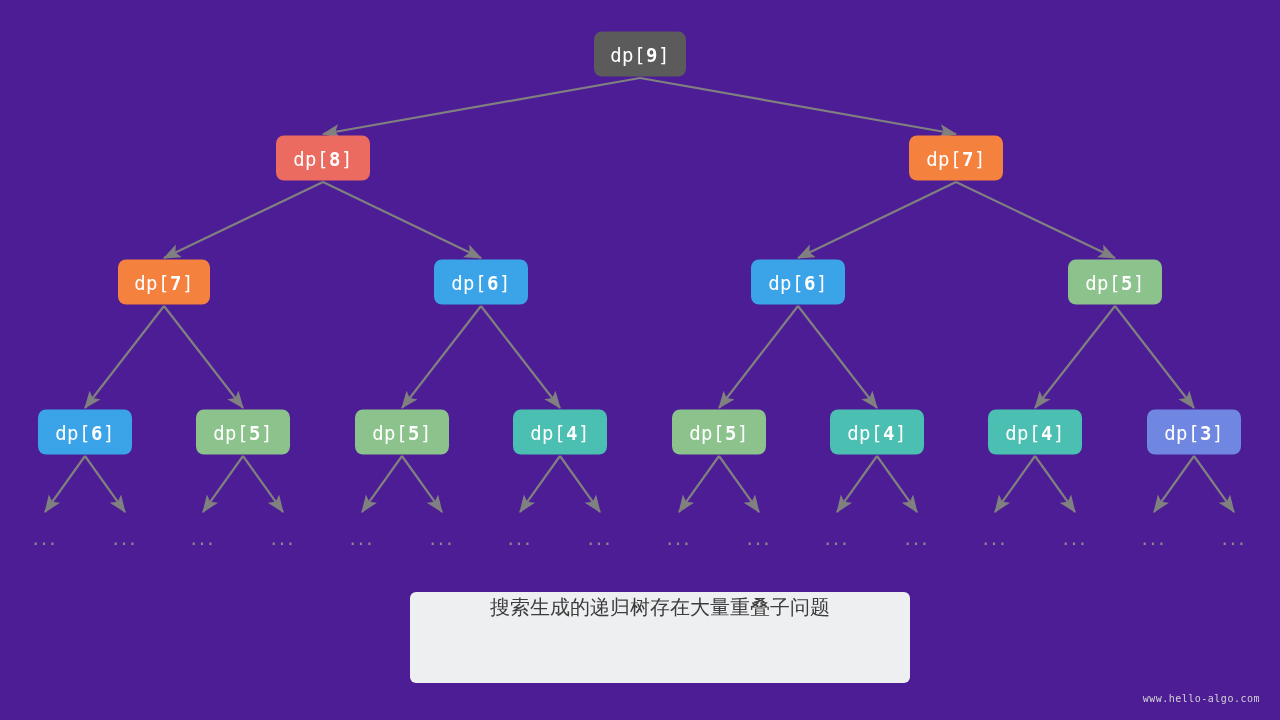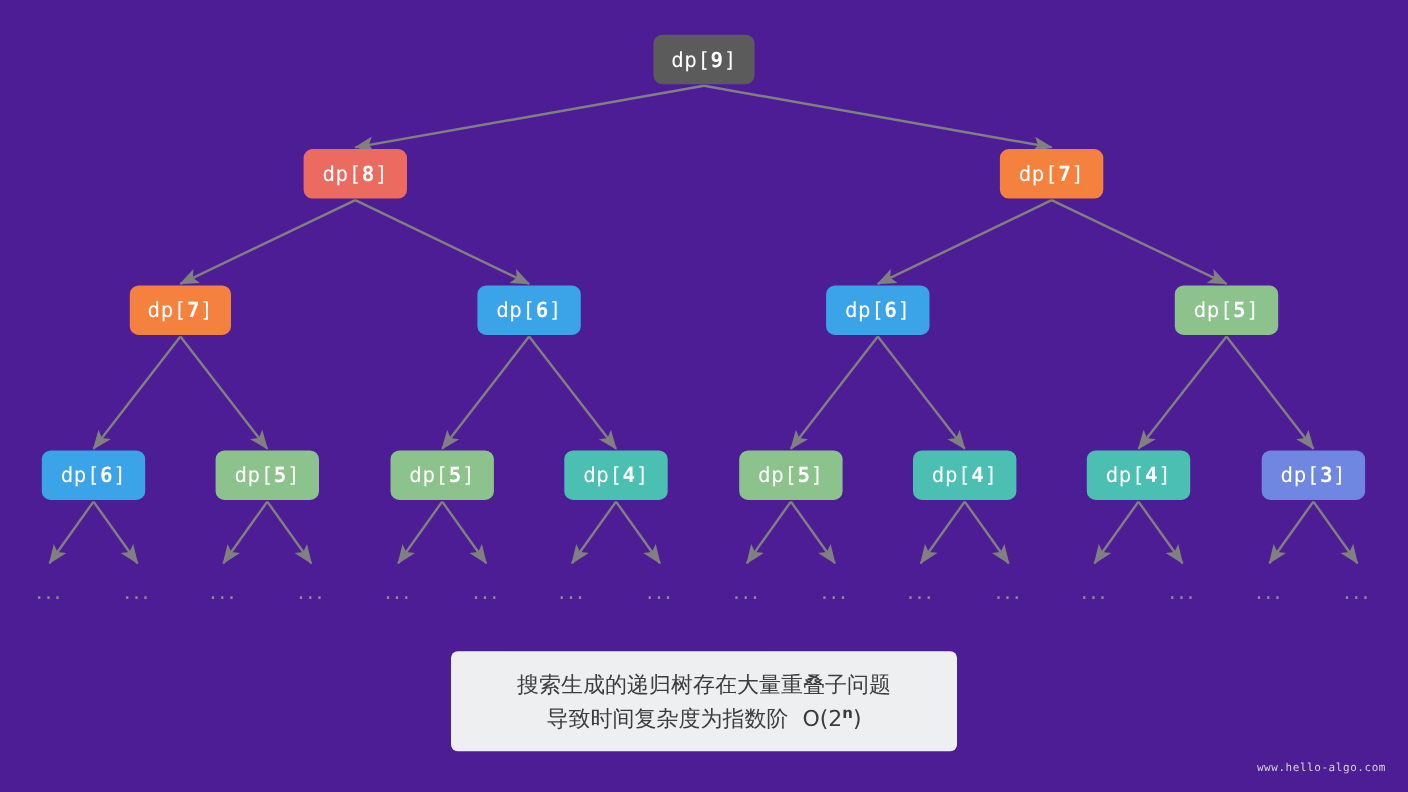--- a/index.html
+++ b/index.html
@@ -51,28 +51,27 @@
     font-family: "DejaVu Sans", sans-serif;
     font-size: 20px;
     letter-spacing: 2px;
     line-height: 1;
     user-select: none;
   }
   #caption {
     position: absolute;
     left: 410px;
     top: 592px;
-    width: 460px;
+    width: 500px;
     height: 91px;
     background: #eeeff1;
     border-radius: 6px;
     display: flex;
     flex-direction: column;
     align-items: center;
-    justify-content: center;
     color: #3c3c3c;
     font-family: "DejaVu Sans", sans-serif;
     font-size: 20px;
     line-height: 1.55;
     box-sizing: border-box;
   }
   #caption .line {
     white-space: pre;
   }
   #caption sup {
@@ -227,18 +226,17 @@
       <div class="ellipsis" style="left: 837px; top: 538px;">...</div>
       <div class="ellipsis" style="left: 917px; top: 538px;">...</div>
       <div class="ellipsis" style="left: 995px; top: 538px;">...</div>
       <div class="ellipsis" style="left: 1075px; top: 538px;">...</div>
       <div class="ellipsis" style="left: 1154px; top: 538px;">...</div>
       <div class="ellipsis" style="left: 1234px; top: 538px;">...</div>
     </div>
 
   <div id="caption">
     <div class="line">搜索生成的递归树存在大量重叠子问题</div>
-    <div class="line"><span>导致时间复杂度为指数阶  O(2</span><sup>n</sup><span>)</span></div>
   </div>
 
   <div id="watermark">www.hello-algo.com</div>
 
 </div>
 
 </body></html>

